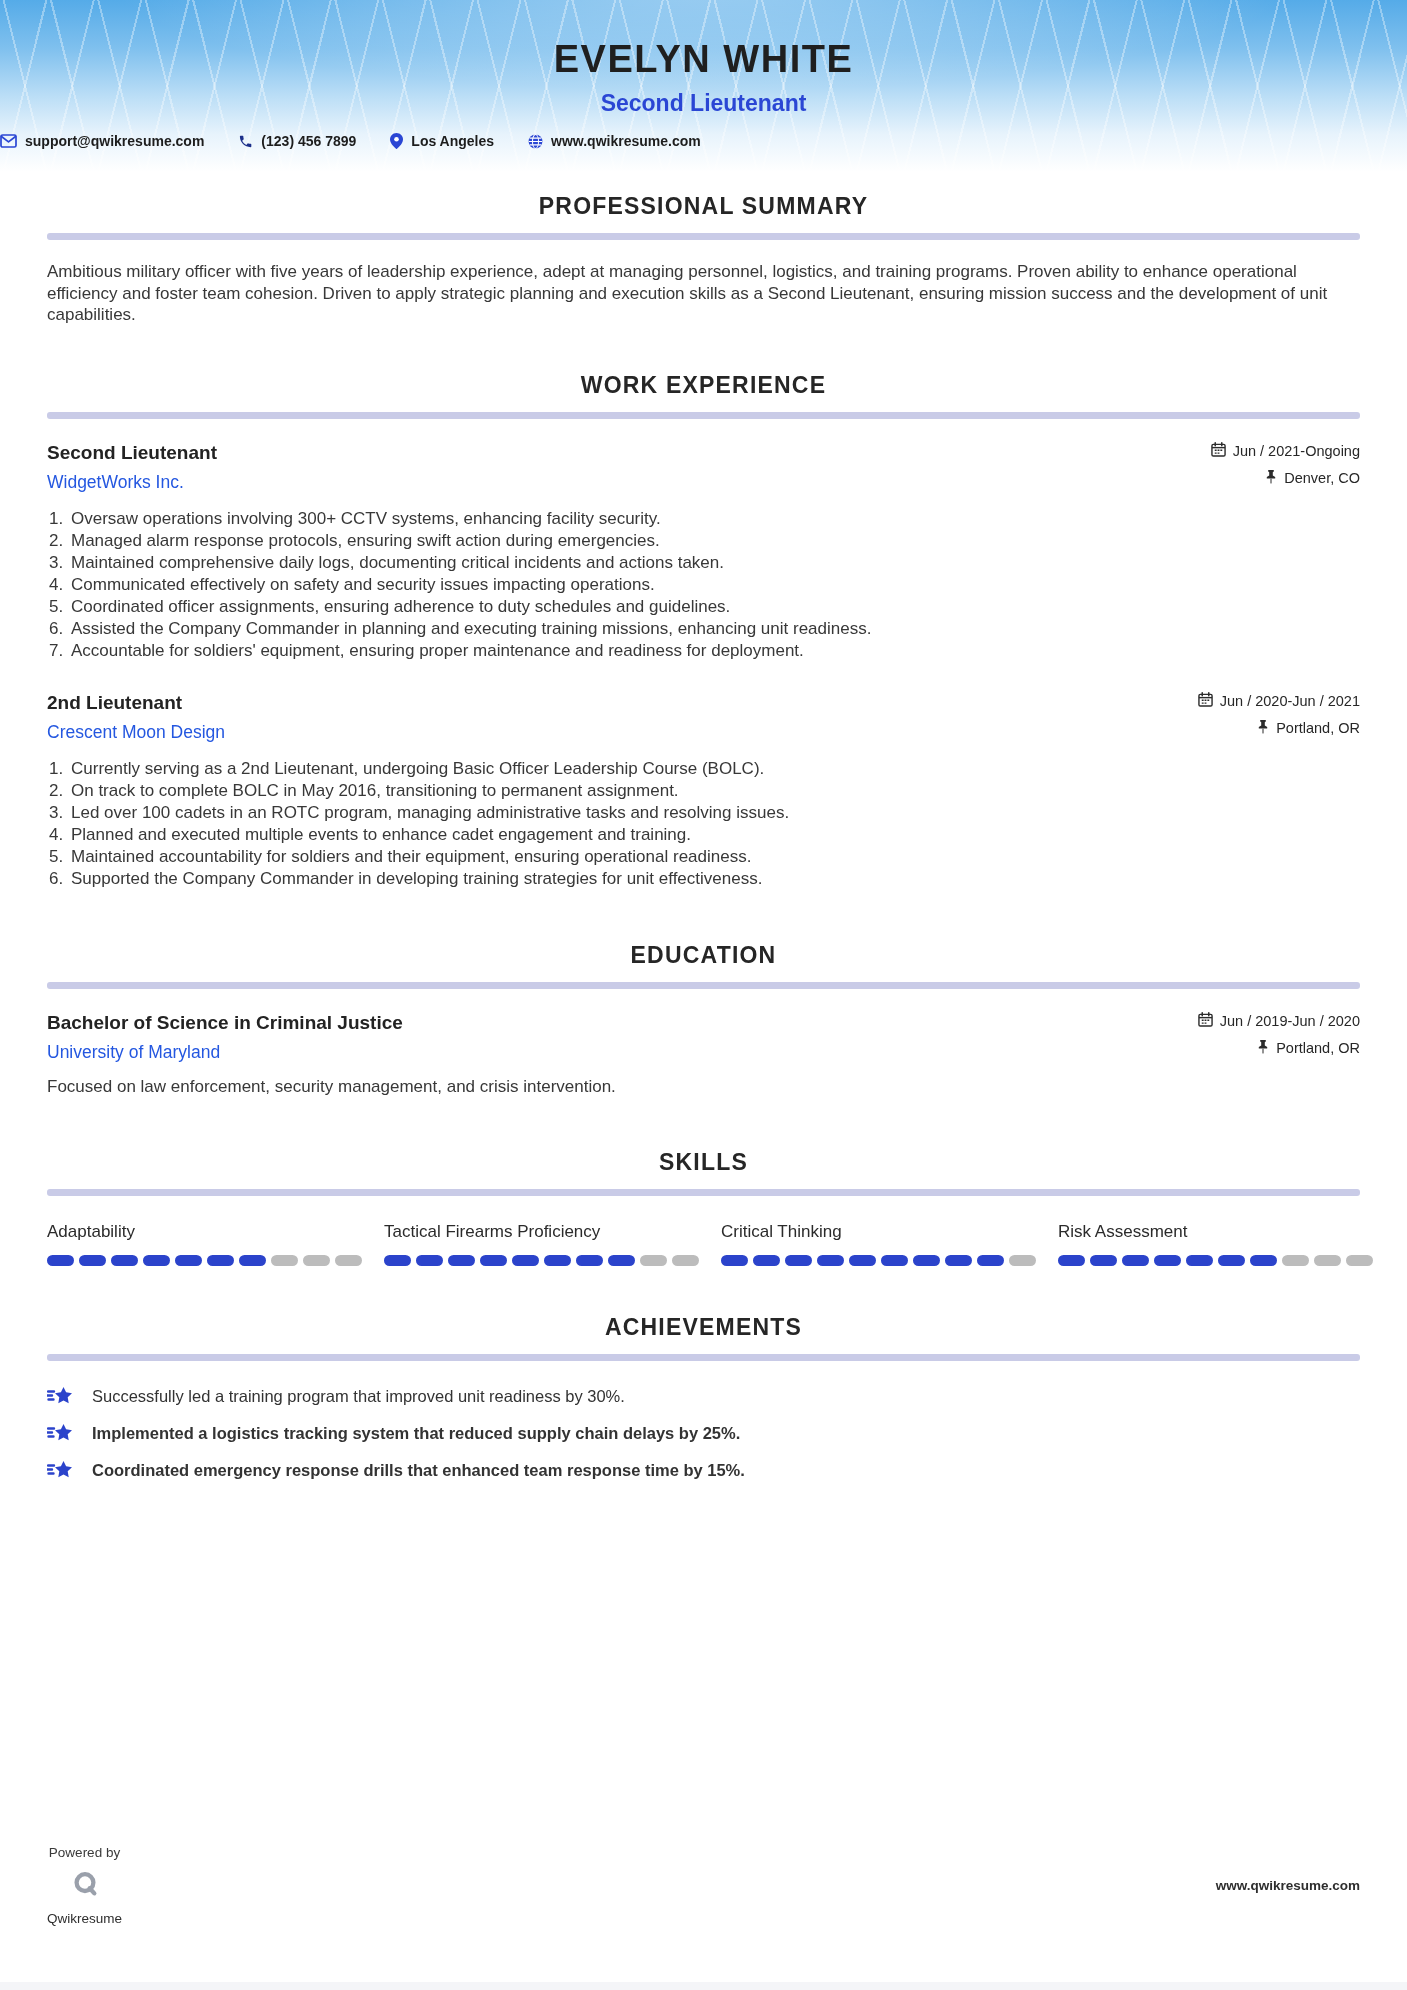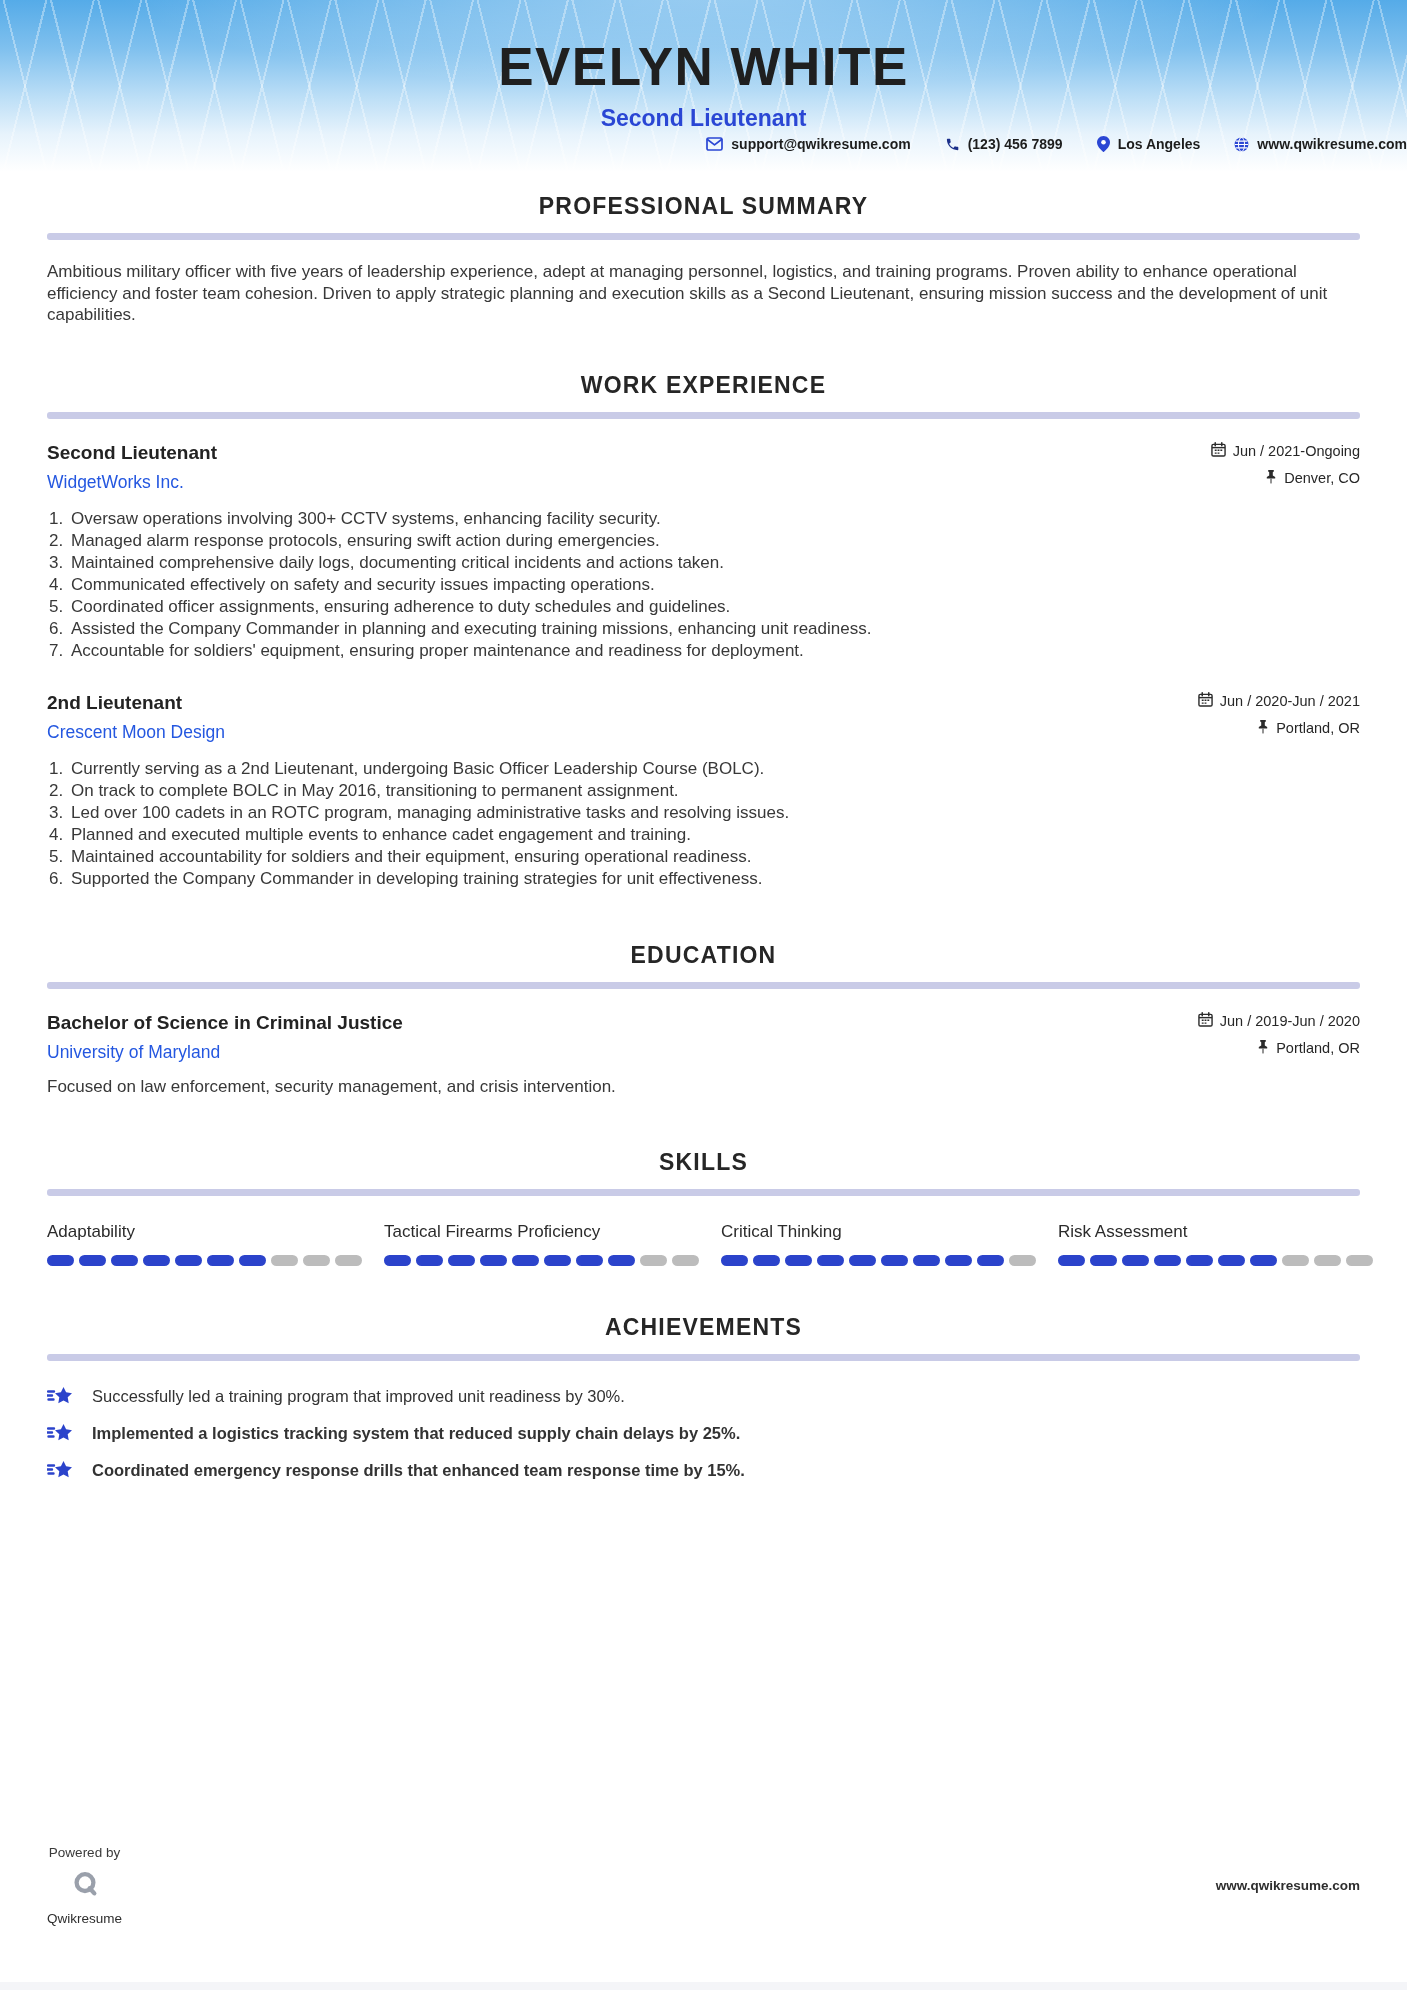--- a/index.html
+++ b/index.html
@@ -21,30 +21,30 @@
     height:172px;
     background:
       radial-gradient(ellipse 60% 90% at 50% -10%, rgba(255,255,255,.45), rgba(255,255,255,0) 70%),
       repeating-linear-gradient(76deg, rgba(255,255,255,0) 0 44px, rgba(255,255,255,.35) 44px 46px),
       repeating-linear-gradient(104deg, rgba(255,255,255,0) 0 44px, rgba(255,255,255,.35) 44px 46px),
       linear-gradient(180deg,#55abe8 0%,#7fc0ee 28%,#b9ddf6 55%,#e7f3fc 78%,#ffffff 100%);
     text-align:center;
   }
   .name{
     padding-top:40px;
-    font-size:53px;line-height:1.0;font-weight:800;letter-spacing:1.5px;
+    font-size:38px;line-height:1.0;font-weight:800;letter-spacing:1.5px;
     color:#1f1f1f;
   }
   .subtitle{
     margin-top:12px;
     font-size:23px;font-weight:700;color:var(--title-blue);
   }
   .contact-row{
-    margin-top:4px;
-    display:flex;justify-content:flex-end;align-items:center;gap:34px;
+    margin-top:16px;
+    display:flex;justify-content:flex-start;align-items:center;gap:34px;
     font-size:14px;font-weight:700;color:#1d1d1d;
   }
   .contact-item{display:inline-flex;align-items:center;gap:8px;}
   .contact-item svg{display:block;}
 
   
   .content{padding:0 47px;}
   .sec-heading{
     text-align:center;font-size:23px;font-weight:700;letter-spacing:1.2px;color:#262626;
   }

